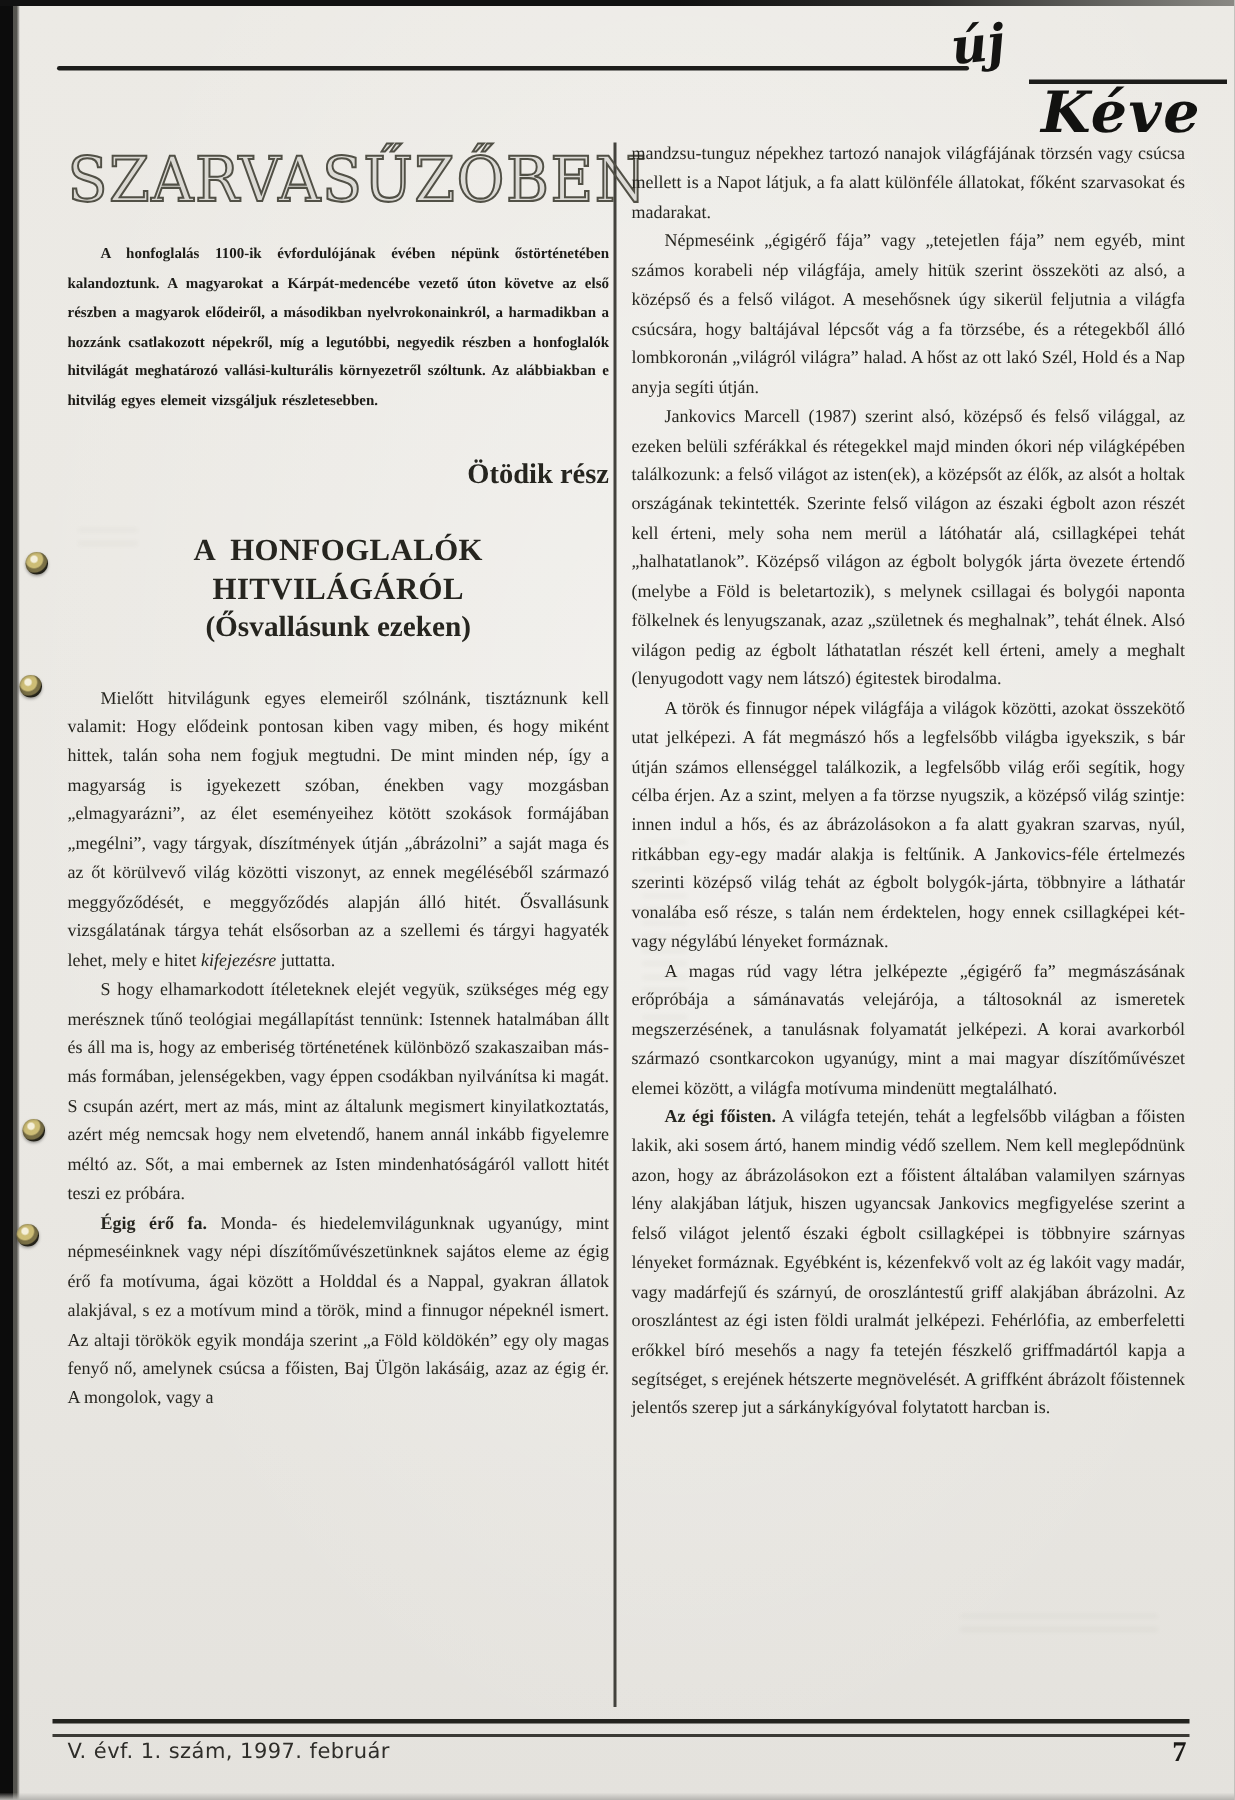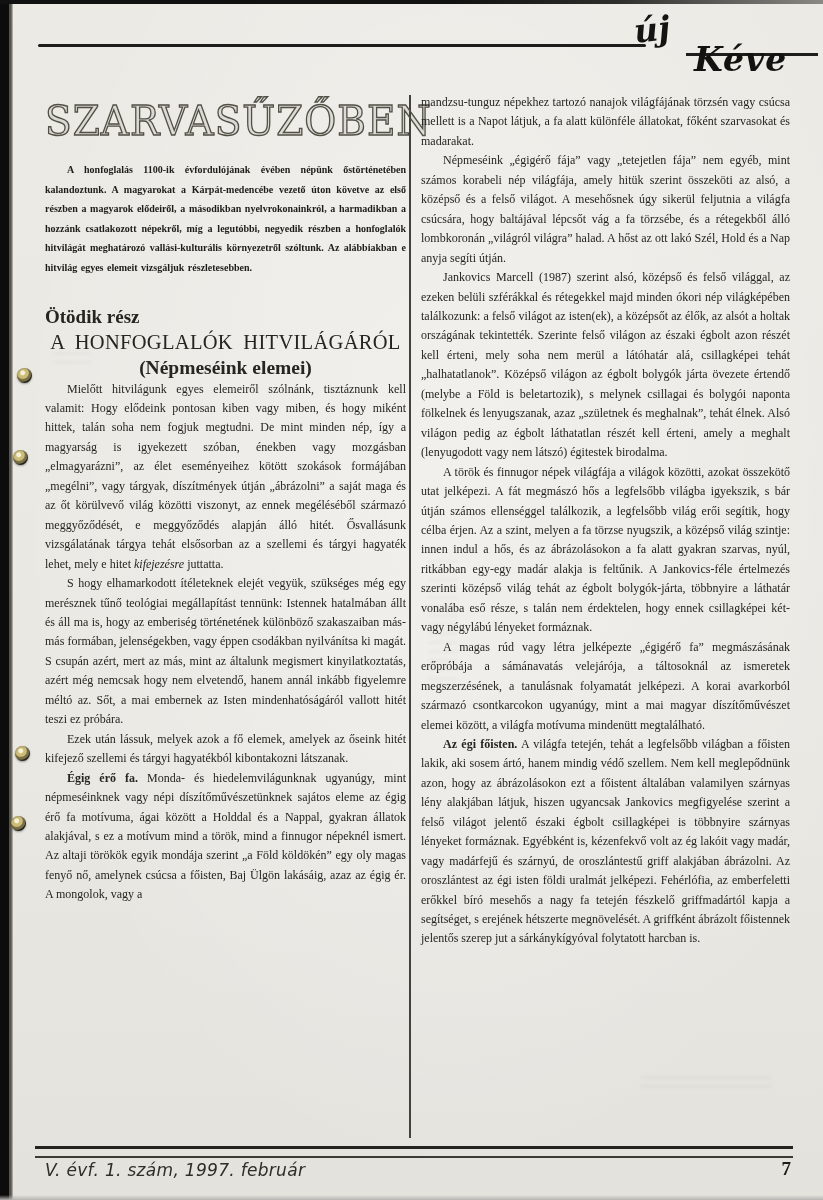--- a/index.html
+++ b/index.html
@@ -12,45 +12,45 @@
   }
   
   .edge-left{position:absolute;left:0;top:0;width:13px;height:1200px;background:linear-gradient(90deg,#0c0c0c 0 9px,#55544f 9px 11px,rgba(0,0,0,.15));}
   .edge-top{position:absolute;left:0;top:0;width:823px;height:4px;background:linear-gradient(90deg,#111 0 55%,#2e2e2c 75%,#8a8984);}
   .edge-bottom{position:absolute;left:0;bottom:0;width:823px;height:5px;background:linear-gradient(0deg,#b5b4b0,rgba(0,0,0,0));}
 
   
   .mast-rule{position:absolute;left:38px;top:44px;width:608px;height:3px;background:#1d1d1b;border-radius:2px;}
   .mast-rule2{position:absolute;left:686px;top:53px;width:132px;height:3px;background:#1d1d1b;}
   .mast-uj{position:absolute;left:634px;top:10px;font-family:"DejaVu Serif",serif;font-style:italic;font-weight:bold;font-size:33px;transform:rotate(-6deg);color:#141412;}
-  .mast-keve{position:absolute;left:694px;top:40px;font-family:"DejaVu Serif",serif;font-style:italic;font-weight:bold;font-size:33px;letter-spacing:1px;color:#121210;}
+  .mast-keve{position:absolute;left:694px;top:52px;font-family:"DejaVu Serif",serif;font-style:italic;font-weight:bold;font-size:38px;letter-spacing:1px;color:#121210;}
 
   
   .col-left{position:absolute;left:45px;top:96px;width:361px;}
   .col-right{position:absolute;left:421px;top:93px;width:369px;}
   .divider{position:absolute;left:409px;top:95px;width:2px;height:1043px;background:#43423d;}
 
   .art-title{
     font-family:"DejaVu Serif",serif;font-size:39px;line-height:50px;text-align:center;
     letter-spacing:1px;font-weight:400;color:rgba(70,70,60,.10);
     -webkit-text-stroke:1.3px #515046;text-stroke:1.3px #515046;
     transform:scaleY(1.06);margin:0 0 6px 0;white-space:nowrap;
   }
   p{margin:0;text-align:justify;font-size:12px;line-height:19.45px;hyphens:auto;-webkit-hyphens:auto;}
   .indent{text-indent:22px;}
   .intro{margin-top:14px;font-weight:bold;font-size:10px;line-height:19.6px;word-spacing:1px;color:#1d1c18;}
-  .part-label{margin-top:27px;text-align:left;font-weight:bold;font-size:19px;line-height:24px;text-indent:0;}
-  .sec-title{text-align:center;font-weight:normal;font-size:20.5px;line-height:26px;text-indent:0;word-spacing:5px;letter-spacing:.3px;}
+  .part-label{margin-top:27px;text-align:right;font-weight:bold;font-size:19px;line-height:24px;text-indent:0;}
+  .sec-title{margin-top:25px;text-align:center;font-weight:bold;font-size:20.5px;line-height:26px;text-indent:0;word-spacing:5px;letter-spacing:.3px;}
   .sec-sub{text-align:center;font-weight:bold;font-size:19.5px;line-height:25px;text-indent:0;}
-  .body-first{}
+  .body-first{margin-top:25px;}
   strong.lead{font-weight:bold;}
 
   
   .foot-rule{position:absolute;left:35px;top:1146px;width:758px;height:7px;border-top:3px solid #23231f;border-bottom:2px solid #3b3a35;}
-  .foot-issue{position:absolute;left:45px;top:1160px;font-family:"DejaVu Sans",sans-serif;font-style:italic;font-size:17px;color:#2e2d29;letter-spacing:.3px;}
+  .foot-issue{position:absolute;left:45px;top:1160px;font-family:"DejaVu Sans",sans-serif;font-size:14px;color:#2e2d29;letter-spacing:.3px;}
   .foot-page{position:absolute;right:32px;top:1158px;font-family:"Liberation Serif",serif;font-weight:bold;font-size:19px;color:#1c1b18;}
 
   
   .hole{position:absolute;width:15px;height:15px;border-radius:50%;
     background:radial-gradient(circle at 38% 32%, #f4efda 0 14%, #cdbd76 22% 40%, #7a7046 48% 62%, #29271c 68% 100%);
     box-shadow:0 1px 2px rgba(0,0,0,.35), inset 0 0 2px rgba(0,0,0,.5);}
   .hole.h1{left:17px;top:368px;}
   .hole.h2{left:13px;top:450px;}
   .hole.h3{left:15px;top:746px;}
   .hole.h4{left:11px;top:816px;}
@@ -78,27 +78,26 @@
   <div class="divider"></div>
 
   <div class="col-left">
     <div class="art-title">SZARVASŰZŐBEN</div>
 
     <p class="intro indent">A honfoglalás 1100-ik évfordulójának évében népünk őstörténetében kalandoztunk. A magyarokat a Kárpát-medencébe vezető úton követve az első részben a magyarok elődeiről, a másodikban nyelvrokonainkról, a harmadikban a hozzánk csatlakozott népekről, míg a legutóbbi, negyedik részben a honfoglalók hitvilágát meghatározó vallási-kulturális környezetről szóltunk. Az alábbiakban e hitvilág egyes elemeit vizsgáljuk részletesebben.</p>
 
     <p class="part-label">Ötödik rész</p>
 
     <p class="sec-title">A HONFOGLALÓK HITVILÁGÁRÓL</p>
-    <p class="sec-sub">(Népmeséink elemei)</p>
+    <p class="sec-sub">(Ősvallásunk ezeken)</p>
 
     <p class="indent body-first"><span>Mielőtt hitvilágunk egyes elemeiről szólnánk, tisztáznunk kell valamit: Hogy elődeink pontosan kiben vagy miben, és hogy miként hittek, talán soha nem fogjuk megtudni. De mint minden nép, így a magyarság is igyekezett szóban, énekben vagy mozgásban „elmagyarázni”, az élet eseményeihez kötött szokások formájában „megélni”, vagy tárgyak, díszítmények útján „ábrázolni” a saját maga és az őt körülvevő világ közötti viszonyt, az ennek megéléséből származó meggyőződését, e meggyőződés alapján álló hitét. Ősvallásunk vizsgálatának tárgya tehát elsősorban az a szellemi és tárgyi hagyaték lehet, mely e hitet </span><em>kifejezésre</em><span> juttatta.</span></p>
 
     <p class="indent">S hogy elhamarkodott ítéleteknek elejét vegyük, szükséges még egy merésznek tűnő teológiai megállapítást tennünk: Istennek hatalmában állt és áll ma is, hogy az emberiség történetének különböző szakaszaiban más-más formában, jelenségekben, vagy éppen csodákban nyilvánítsa ki magát. S csupán azért, mert az más, mint az általunk megismert kinyilatkoztatás, azért még nemcsak hogy nem elvetendő, hanem annál inkább figyelemre méltó az. Sőt, a mai embernek az Isten mindenhatóságáról vallott hitét teszi ez próbára.</p>
 
-    <p class="indent">Ezek után lássuk, melyek azok a fő elemek, amelyek az őseink hitét kifejező szellemi és tárgyi hagyatékból kibontakozni látszanak.</p>
 
     <p class="indent"><strong class="lead">Égig érő fa.</strong><span> Monda- és hiedelemvilágunknak ugyanúgy, mint népmeséinknek vagy népi díszítőművészetünknek sajátos eleme az égig érő fa motívuma, ágai között a Holddal és a Nappal, gyakran állatok alakjával, s ez a motívum mind a török, mind a finnugor népeknél ismert. Az altaji törökök egyik mondája szerint „a Föld köldökén” egy oly magas fenyő nő, amelynek csúcsa a főisten, Baj Ülgön lakásáig, azaz az égig ér. A mongolok, vagy a</span></p>
   </div>
 
   <div class="col-right">
     <p>mandzsu-tunguz népekhez tartozó nanajok világfájának törzsén vagy csúcsa mellett is a Napot látjuk, a fa alatt különféle állatokat, főként szarvasokat és madarakat.</p>
     <p class="indent">Népmeséink „égigérő fája” vagy „tetejetlen fája” nem egyéb, mint számos korabeli nép világfája, amely hitük szerint összeköti az alsó, a középső és a felső világot. A mesehősnek úgy sikerül feljutnia a világfa csúcsára, hogy baltájával lépcsőt vág a fa törzsébe, és a rétegekből álló lombkoronán „világról világra” halad. A hőst az ott lakó Szél, Hold és a Nap anyja segíti útján.</p>
     <p class="indent">Jankovics Marcell (1987) szerint alsó, középső és felső világgal, az ezeken belüli szférákkal és rétegekkel majd minden ókori nép világképében találkozunk: a felső világot az isten(ek), a középsőt az élők, az alsót a holtak országának tekintették. Szerinte felső világon az északi égbolt azon részét kell érteni, mely soha nem merül a látóhatár alá, csillagképei tehát „halhatatlanok”. Középső világon az égbolt bolygók járta övezete értendő (melybe a Föld is beletartozik), s melynek csillagai és bolygói naponta fölkelnek és lenyugszanak, azaz „születnek és meghalnak”, tehát élnek. Alsó világon pedig az égbolt láthatatlan részét kell érteni, amely a meghalt (lenyugodott vagy nem látszó) égitestek birodalma.</p>
     <p class="indent">A török és finnugor népek világfája a világok közötti, azokat összekötő utat jelképezi. A fát megmászó hős a legfelsőbb világba igyekszik, s bár útján számos ellenséggel találkozik, a legfelsőbb világ erői segítik, hogy célba érjen. Az a szint, melyen a fa törzse nyugszik, a középső világ szintje: innen indul a hős, és az ábrázolásokon a fa alatt gyakran szarvas, nyúl, ritkábban egy-egy madár alakja is feltűnik. A Jankovics-féle értelmezés szerinti középső világ tehát az égbolt bolygók-járta, többnyire a láthatár vonalába eső része, s talán nem érdektelen, hogy ennek csillagképei két- vagy négylábú lényeket formáznak.</p>
     <p class="indent">A magas rúd vagy létra jelképezte „égigérő fa” megmászásának erőpróbája a sámánavatás velejárója, a táltosoknál az ismeretek megszerzésének, a tanulásnak folyamatát jelképezi. A korai avarkorból származó csontkarcokon ugyanúgy, mint a mai magyar díszítőművészet elemei között, a világfa motívuma mindenütt megtalálható.</p>

